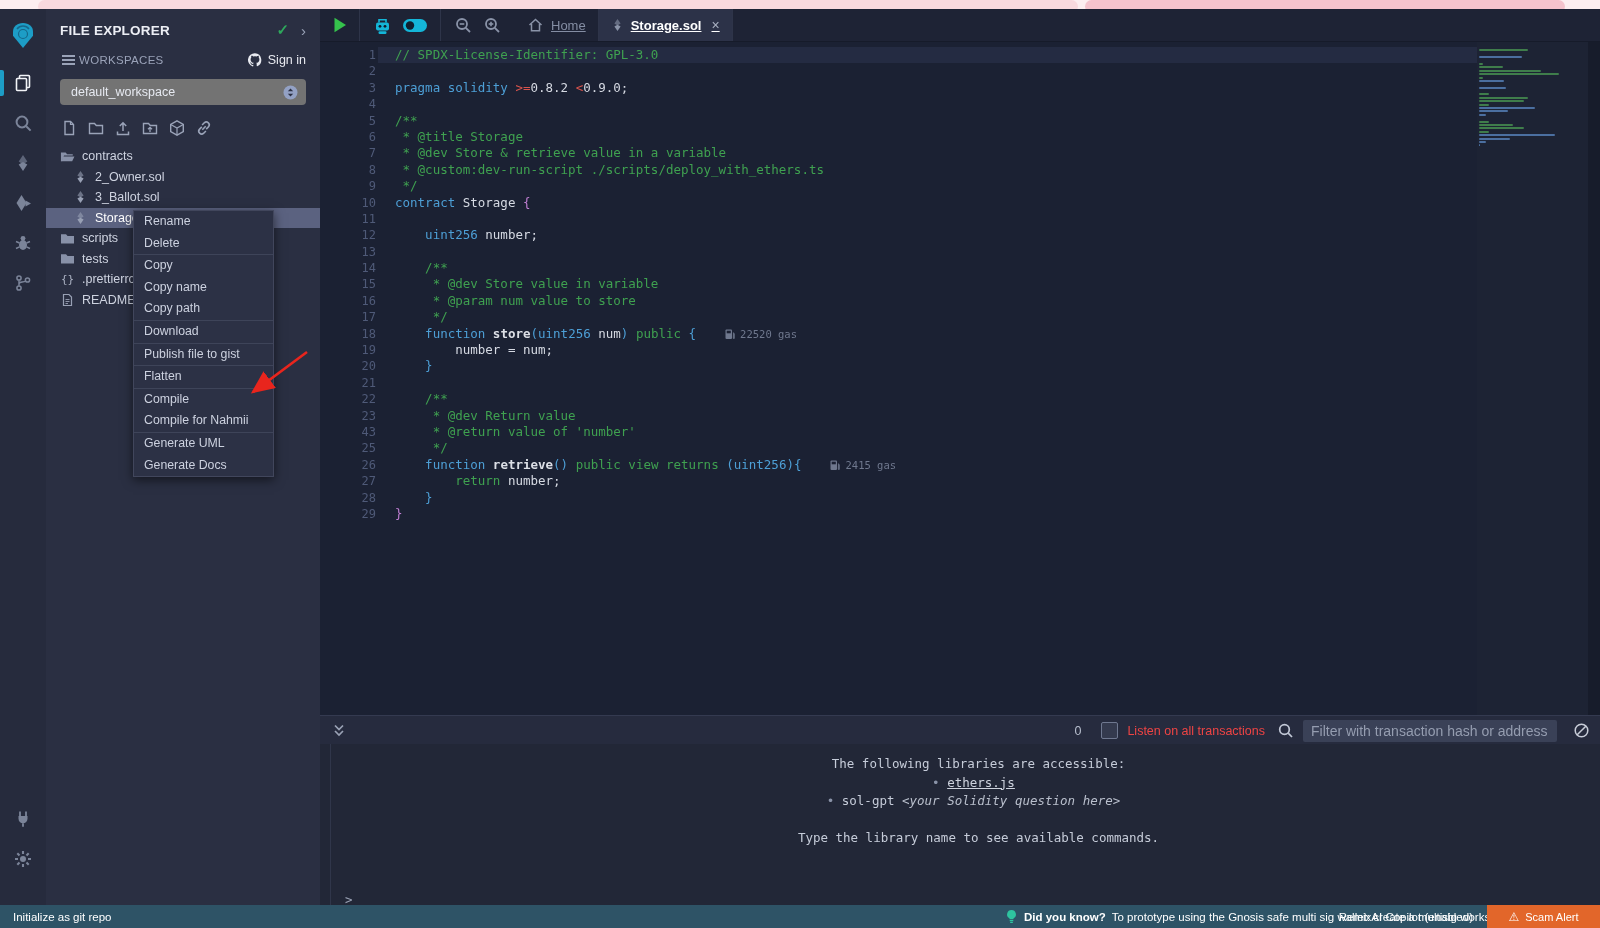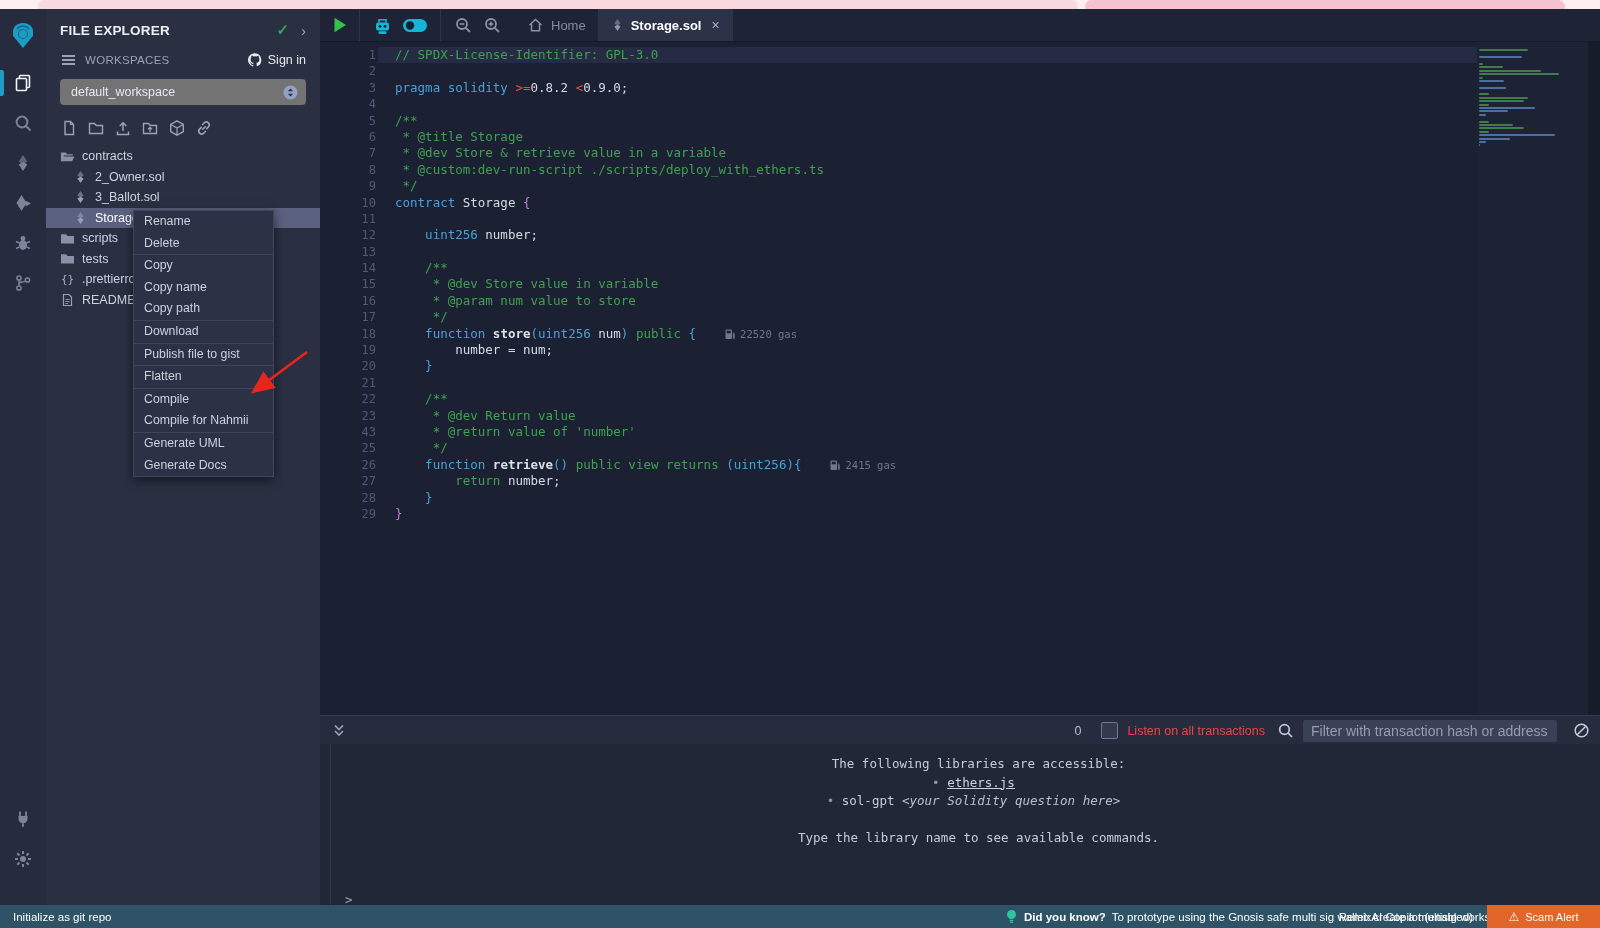--- a/index.html
+++ b/index.html
@@ -22,21 +22,21 @@
   .rail-item svg{display:block;}
   .rail-bottom-pad{height:26px;}
 
   
   #explorer{position:absolute;left:46px;top:9px;width:274px;height:896px;background:#2a2f42;border-right:1px solid #1c2130;}
   #fe-header{display:flex;align-items:center;padding:12px 14px 0 14px;}
   #fe-title{font-size:13.5px;font-weight:bold;color:#eceef4;letter-spacing:.2px;flex:1;}
   .fe-check{color:#2ea85c;font-size:15px;font-weight:bold;margin-right:12px;}
   .fe-chev{color:#9aa3b8;font-size:15px;}
   #ws-row{display:flex;align-items:center;margin-top:13px;padding:0 14px;}
-  #ws-label{font-size:11.5px;color:#9aa2b8;margin-left:8px;flex:1;letter-spacing:.3px;}
+  #ws-label{font-size:11.5px;color:#9aa2b8;margin-left:2px;flex:1;letter-spacing:.3px;}
   #signin{display:flex;align-items:center;color:#e8eaf0;font-size:12.5px;gap:5px;}
   #ws-select{margin:11px 14px 0 14px;height:26px;background:#737373;border-radius:4px;
              display:flex;align-items:center;padding:0 8px 0 11px;}
   #ws-name{flex:1;font-size:12.5px;color:#e6e9f0;}
   #fe-toolbar{display:flex;gap:9px;margin:14px 14px 0 14px;color:#9aa3b8;}
   .fe-tool{width:18px;height:18px;display:flex;align-items:center;justify-content:center;}
 
   #tree{margin-top:9px;font-size:12.5px;color:#ced3e0;}
   .tree-row{height:20.5px;display:flex;align-items:center;padding-left:14px;gap:7px;white-space:nowrap;}
   .tree-row.indent1{padding-left:27px;}
@@ -52,21 +52,21 @@
 
   
   #arrow-svg{position:absolute;left:0;top:0;width:1600px;height:928px;pointer-events:none;z-index:40;}
 
   
   #main{position:absolute;left:320px;top:9px;width:1280px;height:896px;}
   #tabbar{position:absolute;left:0;top:0;width:1280px;height:32px;background:#1e2335;
           display:flex;align-items:center;border-bottom:1px solid #161b2a;}
   .tb-sep{width:1px;height:32px;background:#2e3449;}
   .tb-ic{display:flex;align-items:center;justify-content:center;color:#8a93a8;}
-  .tab{height:32px;display:flex;align-items:center;gap:7px;padding:0 12px;color:#848da3;font-size:13px;}
+  .tab{height:32px;display:flex;align-items:center;gap:7px;padding:0 12px;color:#848da3;font-size:13px;text-decoration:underline;}
   .tab.active{background:#2c3248;color:#ffffff;font-weight:bold;}
   .tab .close{color:#aab1c2;font-size:14px;font-weight:normal;margin-left:3px;}
 
   #editor{position:absolute;left:0;top:33px;width:1280px;height:673px;background:#1b2133;overflow:hidden;}
   #code{padding-top:5px;}
   .code-row{position:relative;height:16.4px;line-height:16.4px;display:flex;
             font-family:"DejaVu Sans Mono",monospace;font-size:12.5px;white-space:pre;}
   .code-row.hl{background:linear-gradient(to right,transparent 58px,#242b42 58px);}
   .gutter{width:56px;flex:none;text-align:right;color:#4f5a78;font-size:12px;}
   .code-text{margin-left:19px;}

